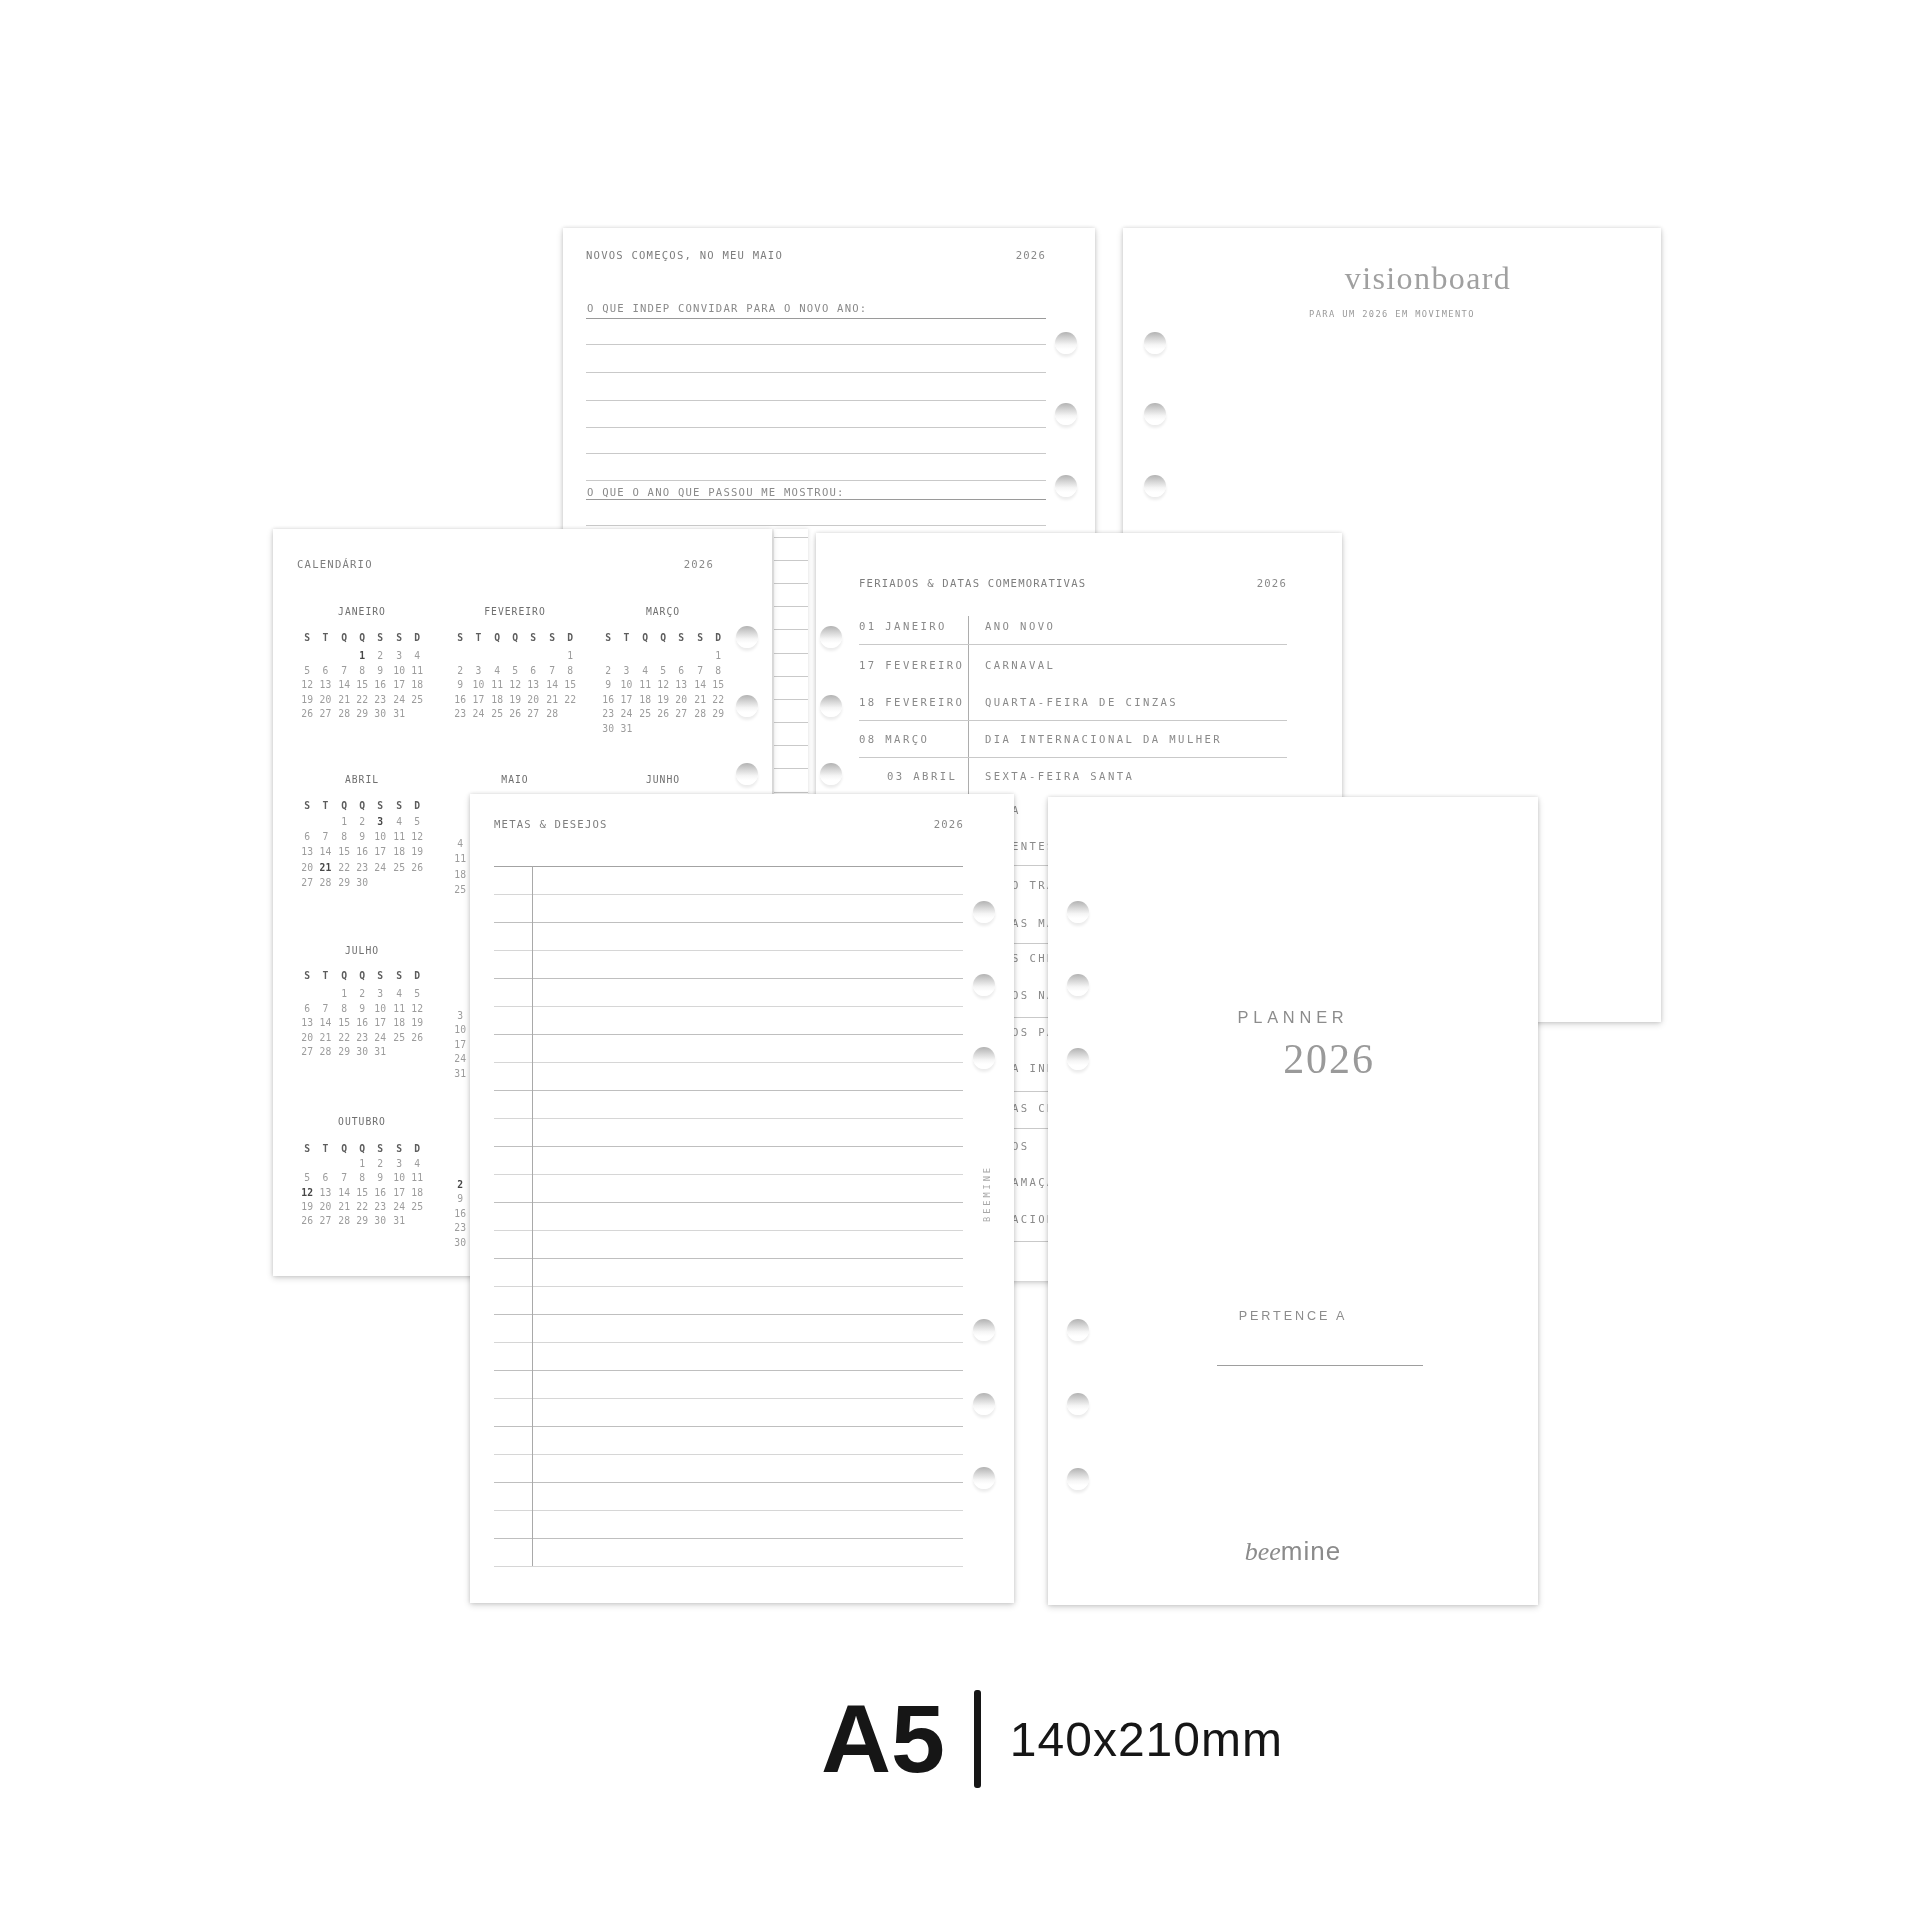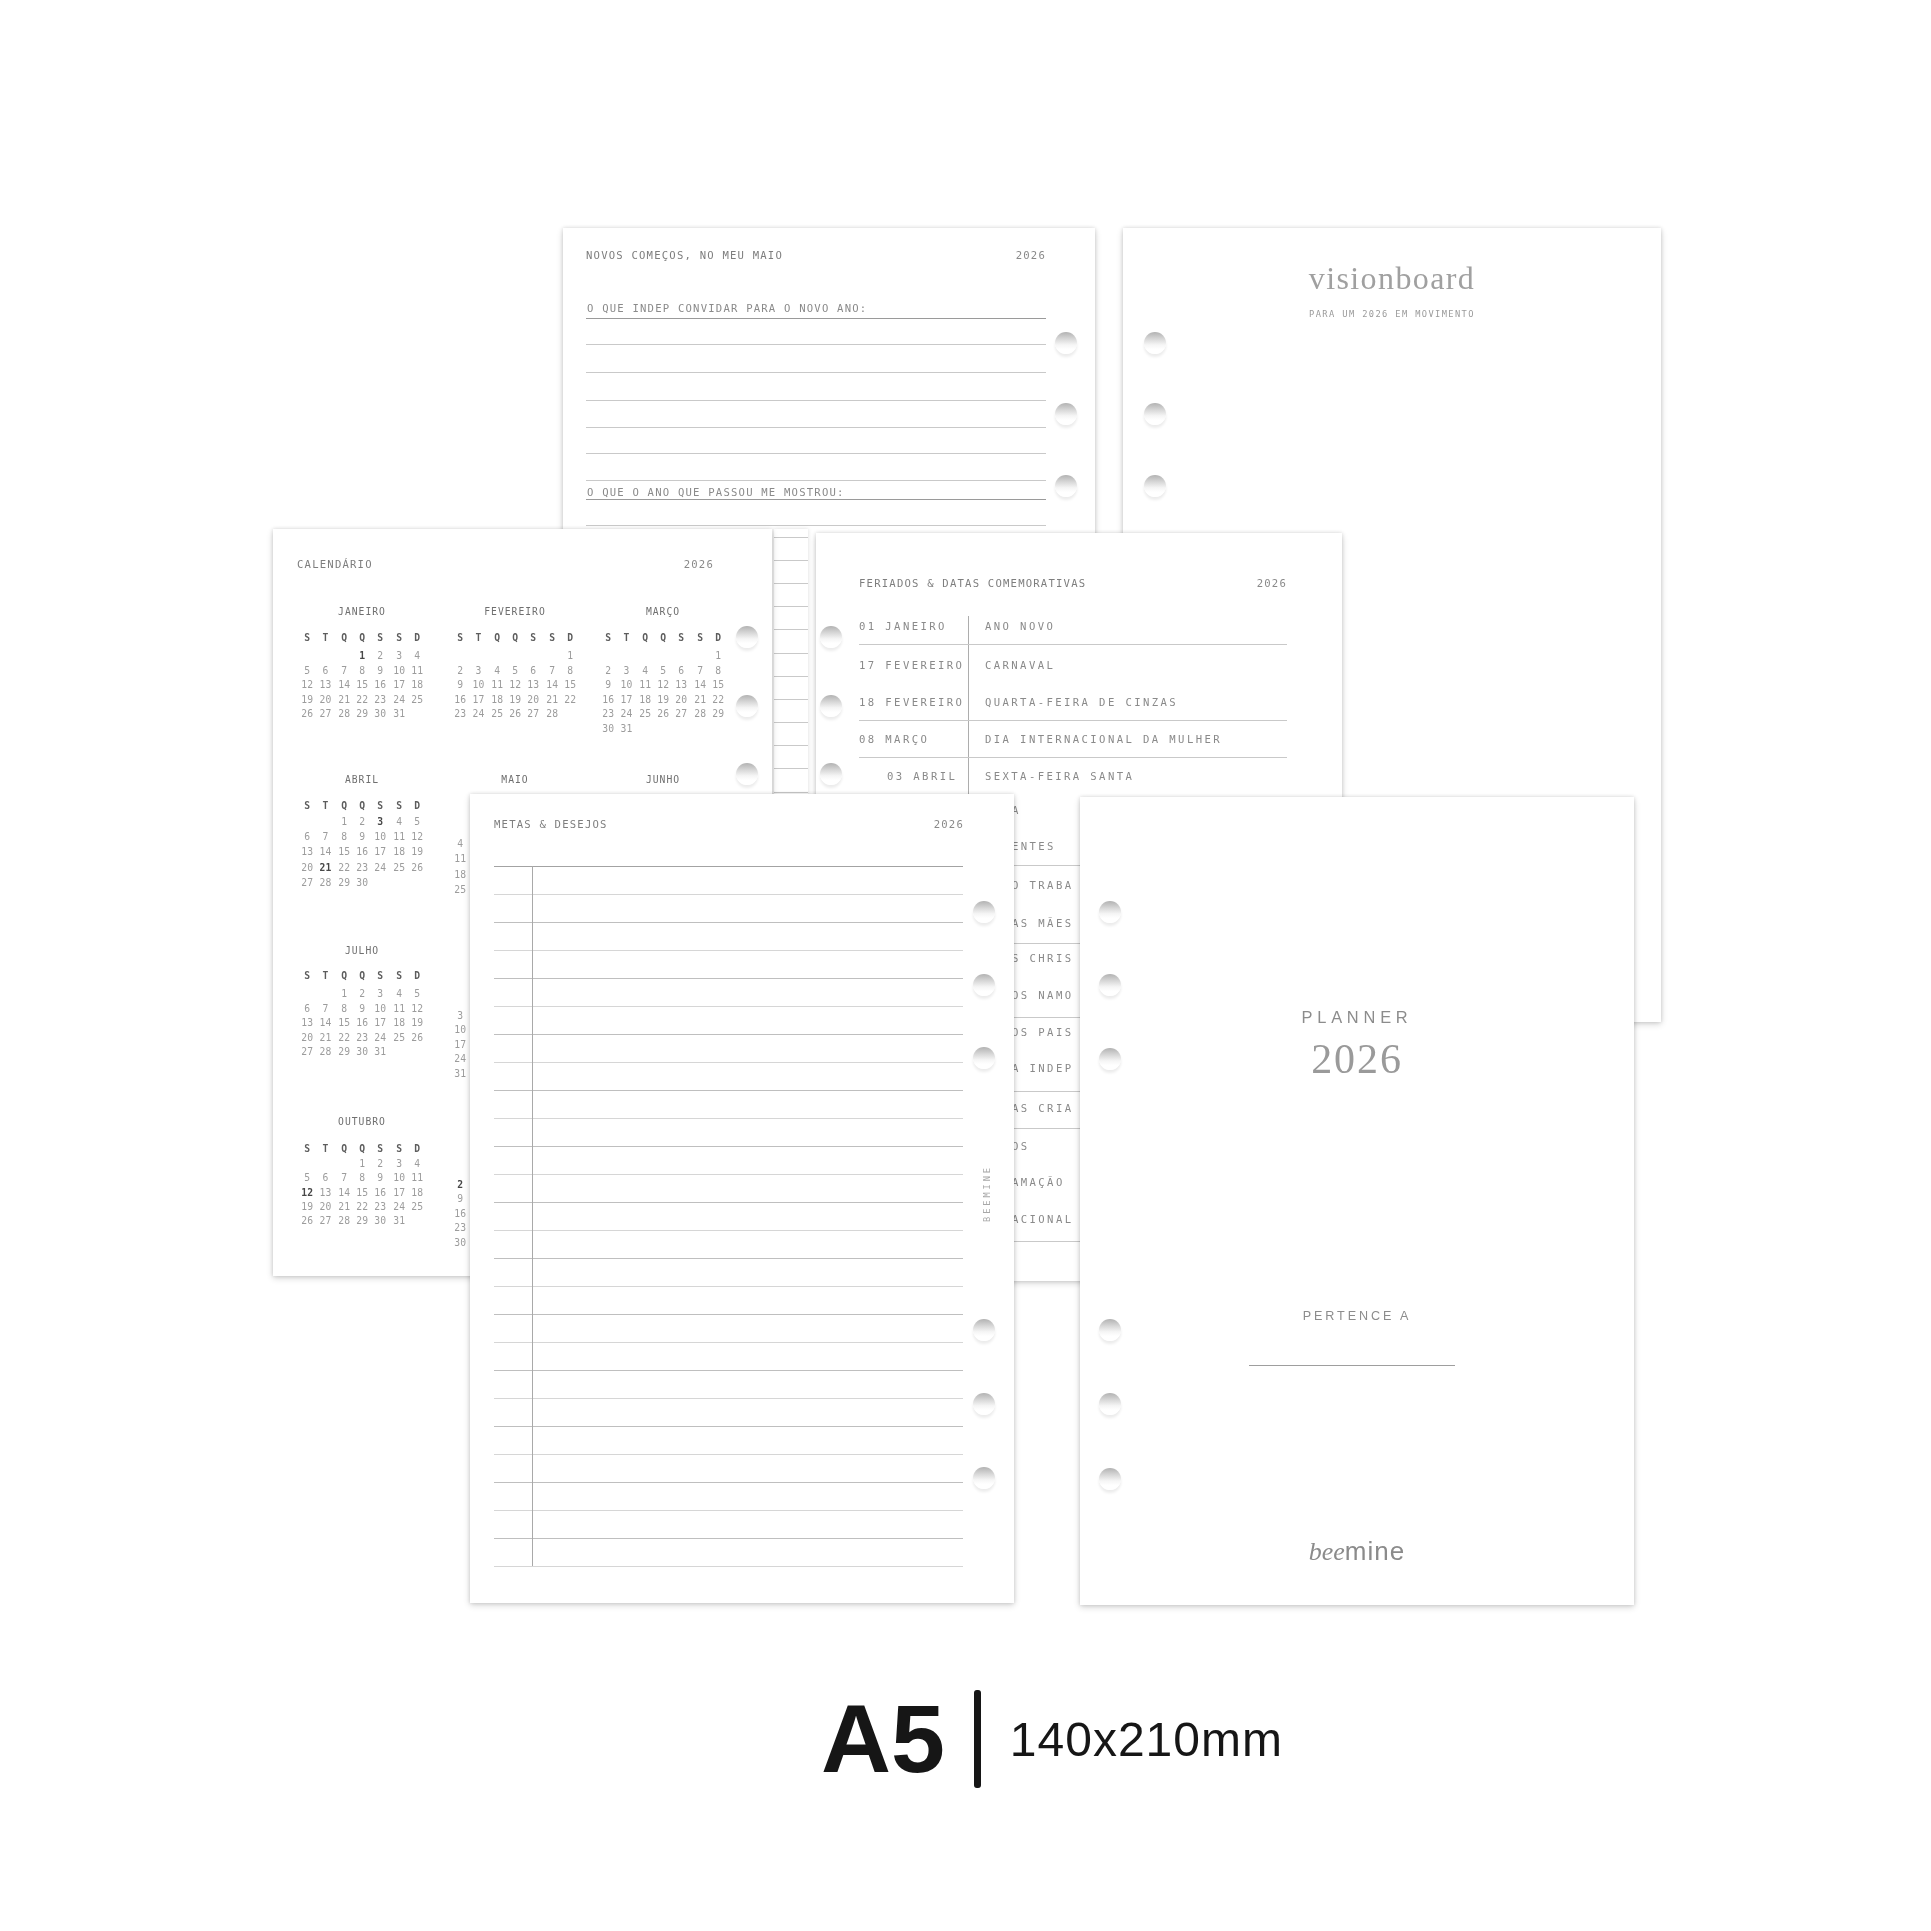--- a/index.html
+++ b/index.html
@@ -18,21 +18,21 @@
         box-shadow:0 2.9px 2.9px rgba(0,0,0,.08);}
   .ladder{position:absolute;left:774px;top:529px;width:34px;height:271px;background:#ffffff;
           box-shadow:0 0 3.9px rgba(0,0,0,.15);z-index:2;}
   .month{position:absolute;width:128px;}
   .m-title{position:absolute;top:0;left:0;width:100%;text-align:center;font-size:9.7px;
            letter-spacing:1px;color:#6f6f6f;white-space:nowrap;}
   .cal-cell{position:absolute;width:18.3px;text-align:center;font-size:9.7px;line-height:13.5px;color:#9c9c9c;}
   .cal-cell.hd{font-weight:bold;color:#5d5d5d;}
   .cal-cell.b{font-weight:bold;color:#474747;}
   .fer-text{position:absolute;font-size:10.6px;letter-spacing:2.4px;color:#8a8a8a;white-space:nowrap;}
-  .serif{font-family:"Liberation Serif","DejaVu Serif",serif;}
+  .serif{font-family:"Liberation Serif","DejaVu Serif",serif;padding-left:36px;}
   .sans{font-family:"Liberation Sans","DejaVu Sans",sans-serif;}
   .vb-title{position:absolute;left:0;top:32px;width:100%;text-align:center;font-size:32px;
             letter-spacing:1.4px;color:#a0a0a0;}
   .vb-sub{position:absolute;left:0;top:81px;width:100%;text-align:center;font-size:8.7px;
           letter-spacing:1.4px;color:#9a9a9a;}
   .cov-kicker{position:absolute;left:0;top:211px;width:100%;text-align:center;font-size:16.4px;
               letter-spacing:4.8px;color:#8c8c8c;}
   .cov-year{position:absolute;left:0;top:238px;width:100%;text-align:center;font-size:42px;
             letter-spacing:1.9px;color:#9a9a9a;}
   .cov-belongs{position:absolute;left:0;top:512px;width:100%;text-align:center;font-size:12.6px;
@@ -435,21 +435,21 @@
       <div class="hline" style="left: 24px; top: 604px; width: 469px; background: rgb(214, 214, 214);"></div>
       <div class="hline" style="left: 24px; top: 632px; width: 469px; background: rgb(191, 191, 191);"></div>
       <div class="hline" style="left: 24px; top: 660px; width: 469px; background: rgb(214, 214, 214);"></div>
       <div class="hline" style="left: 24px; top: 688px; width: 469px; background: rgb(191, 191, 191);"></div>
       <div class="hline" style="left: 24px; top: 716px; width: 469px; background: rgb(214, 214, 214);"></div>
       <div class="hline" style="left: 24px; top: 744px; width: 469px; background: rgb(191, 191, 191);"></div>
       <div class="hline" style="left: 24px; top: 772px; width: 469px; background: rgb(214, 214, 214);"></div>
       <div class="vline" style="left: 62px; top: 72px; height: 700px; background: rgb(169, 169, 169);"></div>
     </div>
 
-  <div id="p-cover" class="page" style="left:1048px;top:797px;width:554px;height:808px;z-index:5;margin-left:32px;">
+  <div id="p-cover" class="page" style="left:1048px;top:797px;width:490px;height:808px;z-index:5;">
     <div class="cov-kicker sans">PLANNER</div>
     <div class="cov-year serif">2026</div>
     <div class="cov-belongs sans">PERTENCE A</div>
     <div class="cov-line"></div>
     <div class="cov-brand"><span class="bi">bee</span><span class="br">mine</span></div>
   <div class="hole" style="left: 19px; top: 104px;"></div>
       <div class="hole" style="left: 19px; top: 177px;"></div>
       <div class="hole" style="left: 19px; top: 251px;"></div>
       <div class="hole" style="left: 19px; top: 522px;"></div>
       <div class="hole" style="left: 19px; top: 596px;"></div>

